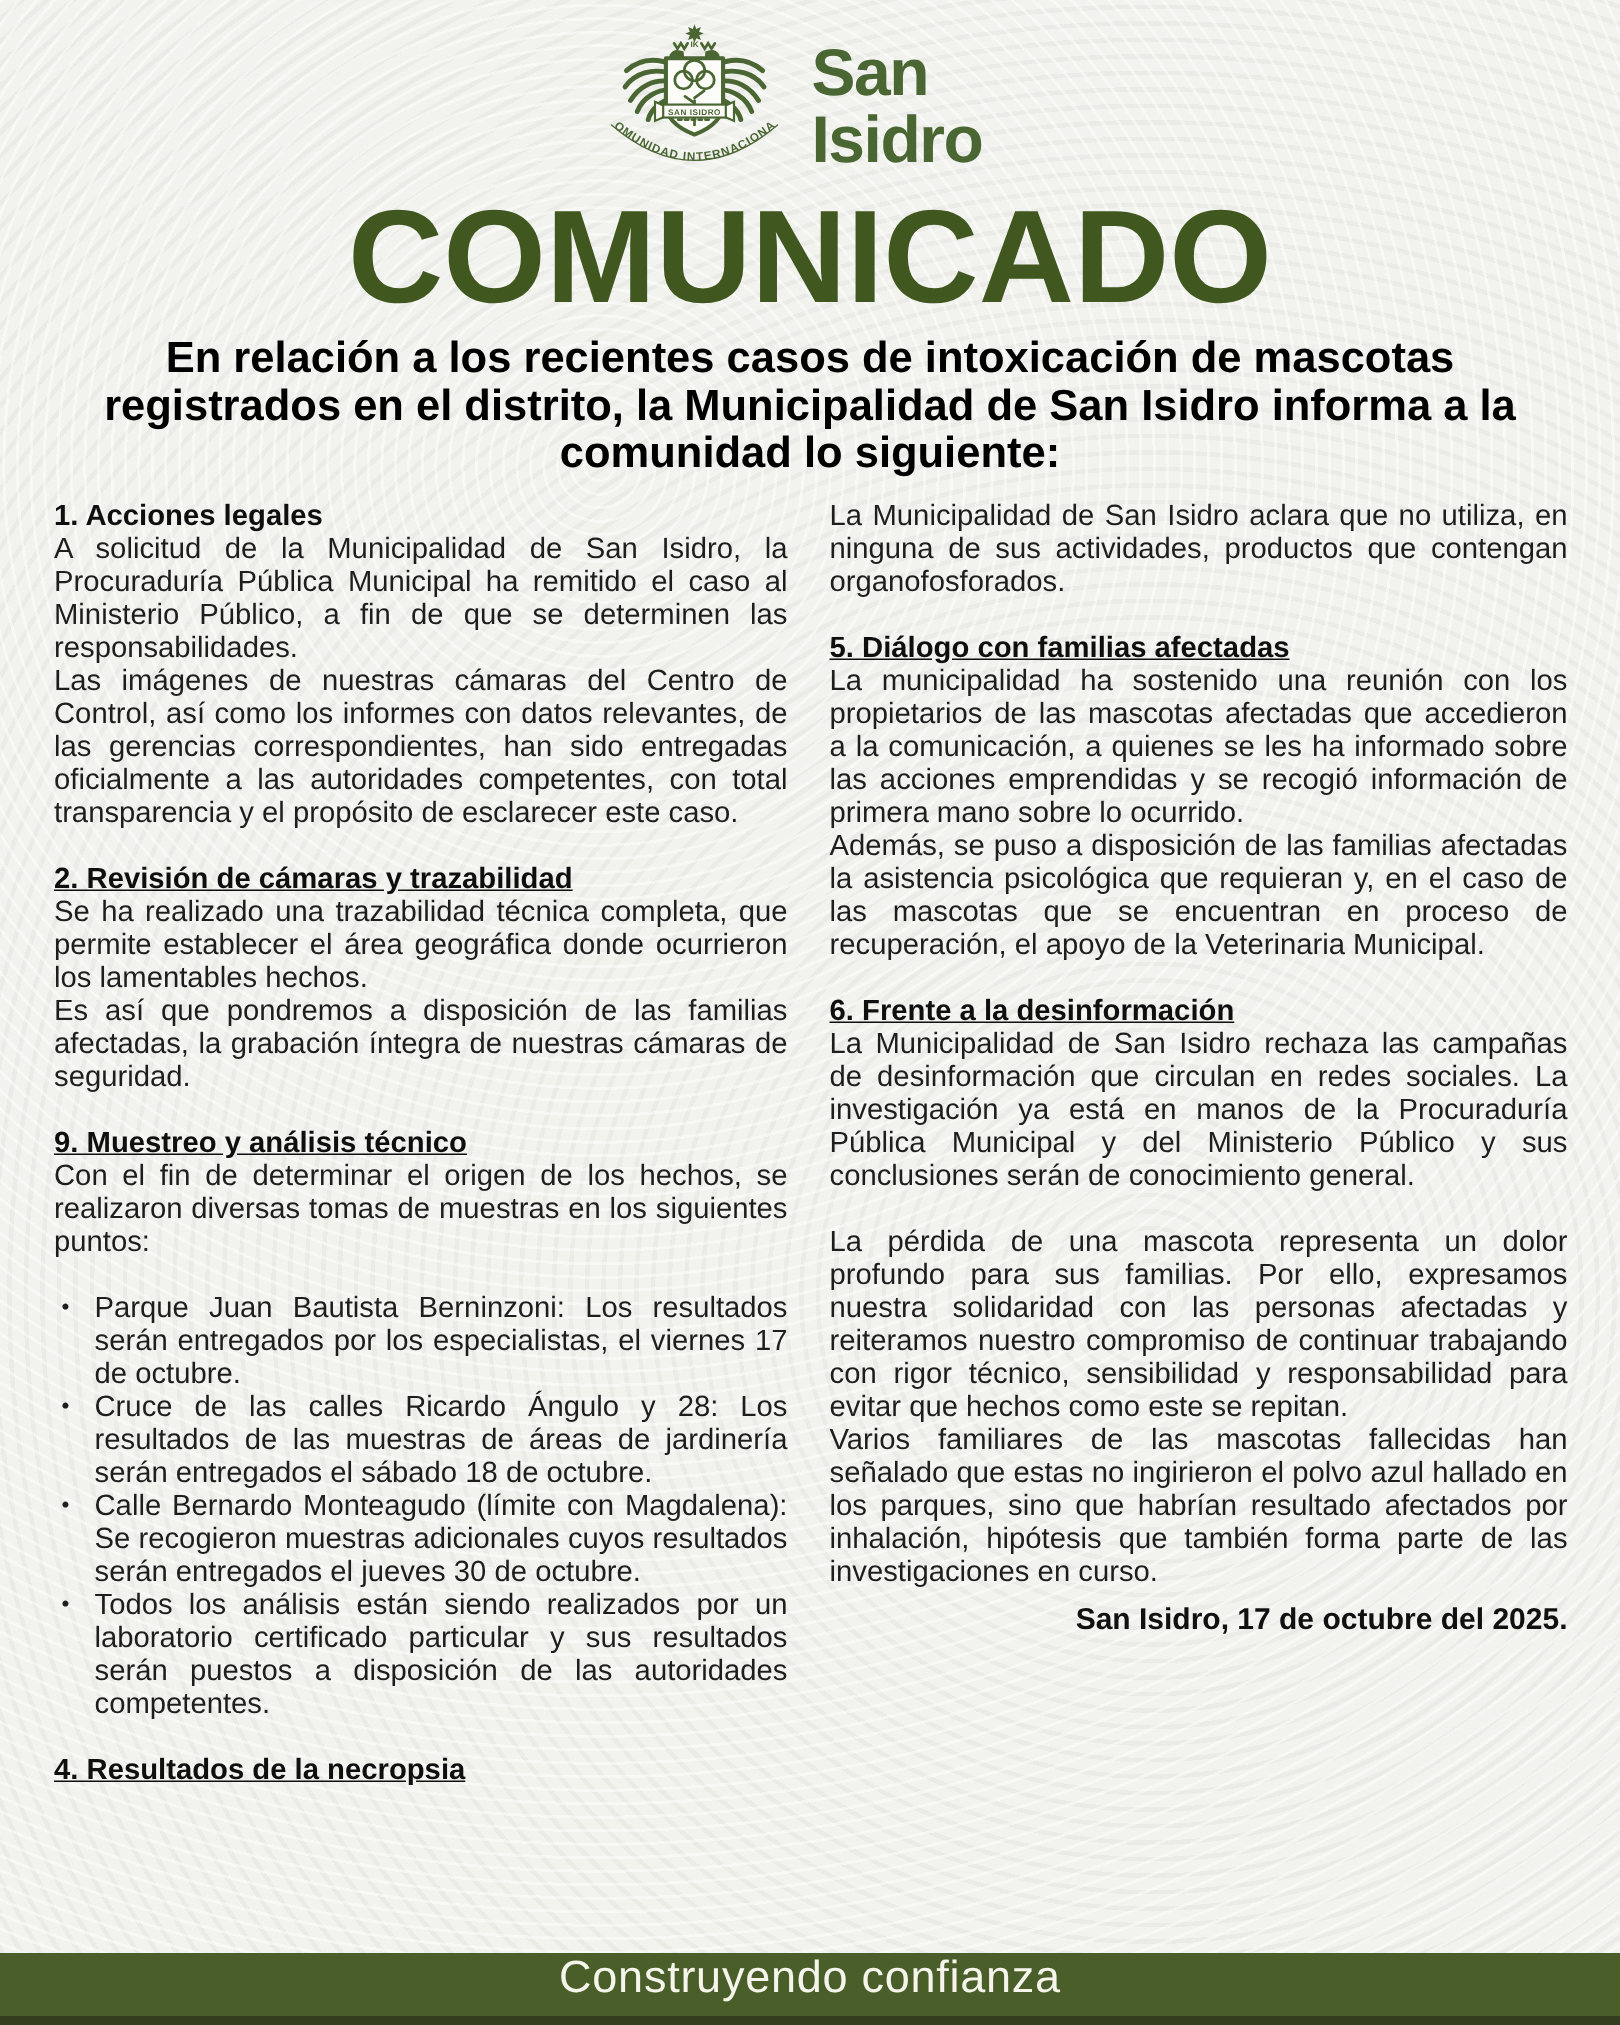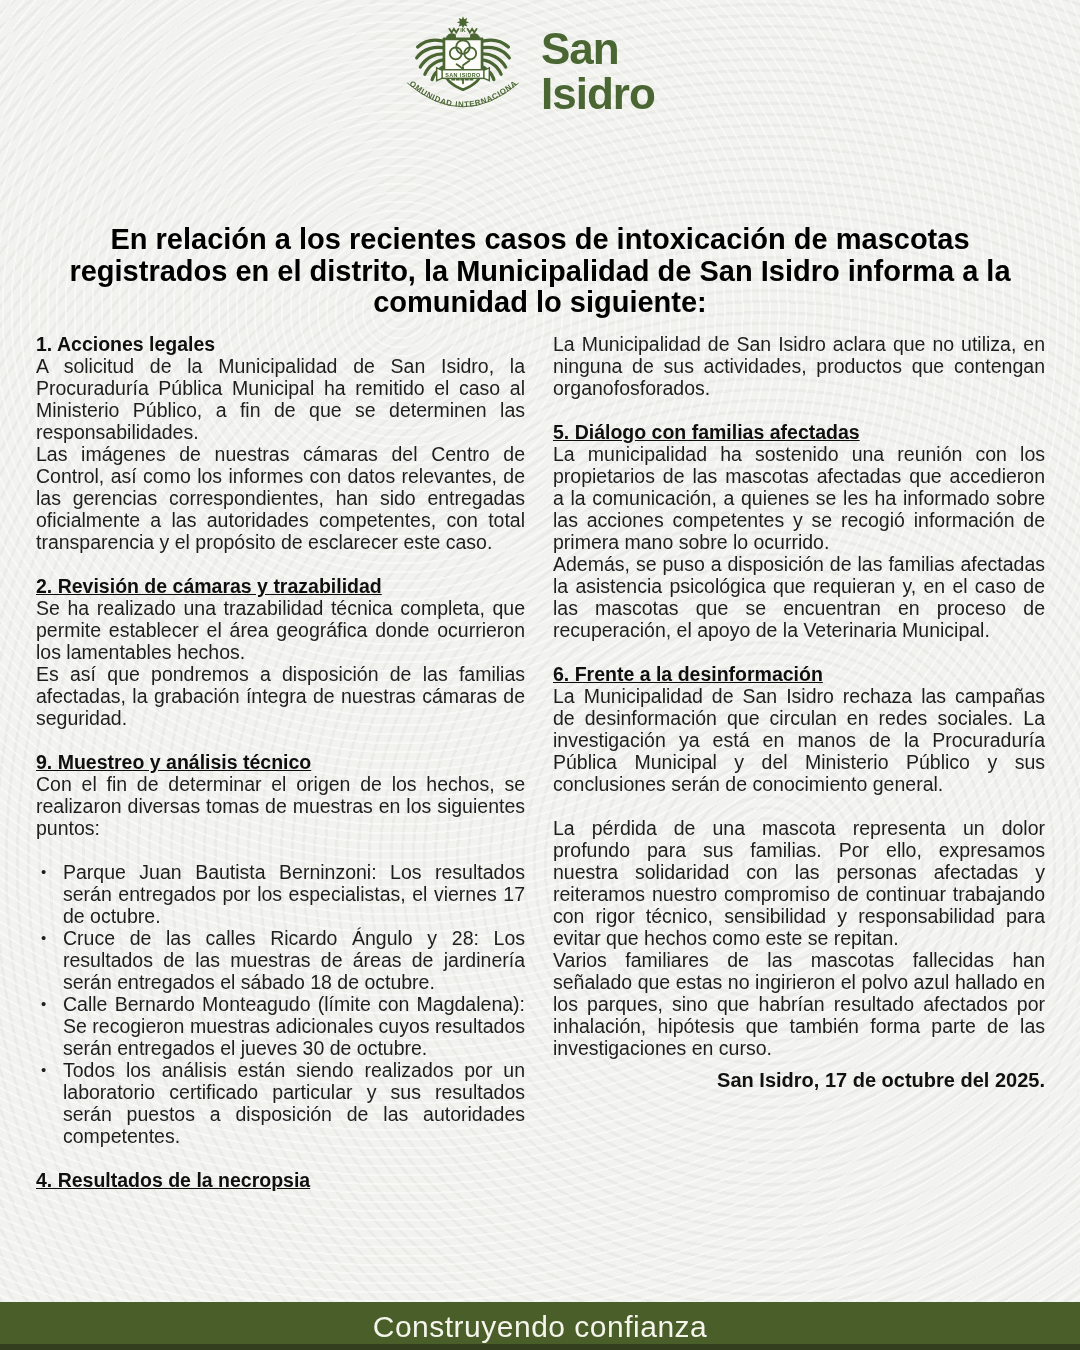--- a/index.html
+++ b/index.html
@@ -53,21 +53,21 @@
     font-size:15px;line-height:22px;color:#1e1e1e;
   }
   .date{
     margin-top:10px;text-align:right;
     font-weight:bold;font-size:20px;color:#111;
   }
   
   .footer-bar{
     position:absolute;left:0;top:1302px;width:1080px;height:42px;
     background:#4a5e2a;
-    display:flex;align-items:flex-end;justify-content:center;
+    display:flex;align-items:flex-start;justify-content:center;
   }
   .footer-strip{
     position:absolute;left:0;top:1344px;width:1080px;height:6px;
     background:#333e1e;
   }
   .slogan{
     color:#f5f5ec;font-size:30px;font-weight:normal;letter-spacing:.5px;
   }
 </style>
 </head>
@@ -120,20 +120,21 @@
         <textPath href="#crestArc" startOffset="50%" text-anchor="middle">COMUNIDAD INTERNACIONAL</textPath>
       </text>
     </g>
   </svg>
 
   <div class="brand">
     <div>San</div>
     <div>Isidro</div>
   </div>
 
+  <div class="title">COMUNICADO</div>
 
   <div class="intro">En relación a los recientes casos de intoxicación de mascotas registrados en el distrito, la Municipalidad de San Isidro informa a la comunidad lo siguiente:</div>
 
   <div class="col col-left" id="col-left">
       <div class="h">1. Acciones legales</div>
       <div class="p">A solicitud de la Municipalidad de San Isidro, la Procuraduría Pública Municipal ha remitido el caso al Ministerio Público, a fin de que se determinen las responsabilidades.</div>
       <div class="p">Las imágenes de nuestras cámaras del Centro de Control, así como los informes con datos relevantes, de las gerencias correspondientes, han sido entregadas oficialmente a las autoridades competentes, con total transparencia y el propósito de esclarecer este caso.</div>
       <div class="h">2. Revisión de cámaras y trazabilidad</div>
       <div class="p">Se ha realizado una trazabilidad técnica completa, que permite establecer el área geográfica donde ocurrieron los lamentables hechos.</div>
       <div class="p">Es así que pondremos a disposición de las familias afectadas, la grabación íntegra de nuestras cámaras de seguridad.</div>
@@ -143,21 +144,21 @@
         <div class="bullet"><span class="dot">•</span><span>Parque Juan Bautista Berninzoni: Los resultados serán entregados por los especialistas, el viernes 17 de octubre.</span></div>
         <div class="bullet"><span class="dot">•</span><span>Cruce de las calles Ricardo Ángulo y 28: Los resultados de las muestras de áreas de jardinería serán entregados el sábado 18 de octubre.</span></div>
         <div class="bullet"><span class="dot">•</span><span>Calle Bernardo Monteagudo (límite con Magdalena): Se recogieron muestras adicionales cuyos resultados serán entregados el jueves 30 de octubre.</span></div>
         <div class="bullet"><span class="dot">•</span><span>Todos los análisis están siendo realizados por un laboratorio certificado particular y sus resultados serán puestos a disposición de las autoridades competentes.</span></div>
       </div>
       <div class="h">4. Resultados de la necropsia</div>
     </div>
   <div class="col col-right" id="col-right">
       <div class="p">La Municipalidad de San Isidro aclara que no utiliza, en ninguna de sus actividades, productos que contengan organofosforados.</div>
       <div class="h">5. Diálogo con familias afectadas</div>
-      <div class="p">La municipalidad ha sostenido una reunión con los propietarios de las mascotas afectadas que accedieron a la comunicación, a quienes se les ha informado sobre las acciones competentes y se recogió información de primera mano sobre lo ocurrido.</div>
+      <div class="p">La municipalidad ha sostenido una reunión con los propietarios de las mascotas afectadas que accedieron a la comunicación, a quienes se les ha informado sobre las acciones emprendidas y se recogió información de primera mano sobre lo ocurrido.</div>
       <div class="p">Además, se puso a disposición de las familias afectadas la asistencia psicológica que requieran y, en el caso de las mascotas que se encuentran en proceso de recuperación, el apoyo de la Veterinaria Municipal.</div>
       <div class="h">6. Frente a la desinformación</div>
       <div class="p">La Municipalidad de San Isidro rechaza las campañas de desinformación que circulan en redes sociales. La investigación ya está en manos de la Procuraduría Pública Municipal y del Ministerio Público y sus conclusiones serán de conocimiento general.</div>
       <div class="p sp">La pérdida de una mascota representa un dolor profundo para sus familias. Por ello, expresamos nuestra solidaridad con las personas afectadas y reiteramos nuestro compromiso de continuar trabajando con rigor técnico, sensibilidad y responsabilidad para evitar que hechos como este se repitan.</div>
       <div class="p">Varios familiares de las mascotas fallecidas han señalado que estas no ingirieron el polvo azul hallado en los parques, sino que habrían resultado afectados por inhalación, hipótesis que también forma parte de las investigaciones en curso.</div>
       <div class="date">San Isidro, 17 de octubre del 2025.</div>
     </div>
 
   <div class="footer-bar">
     <span class="slogan">Construyendo confianza</span>

